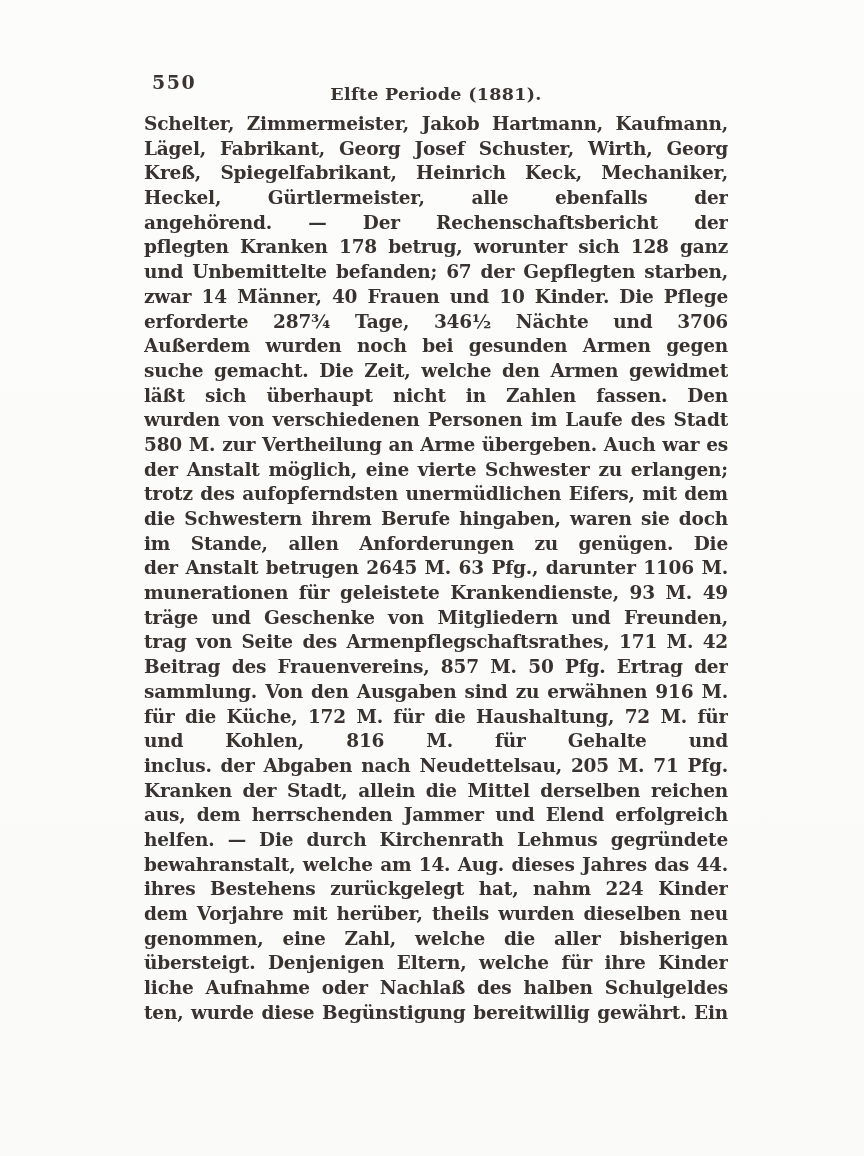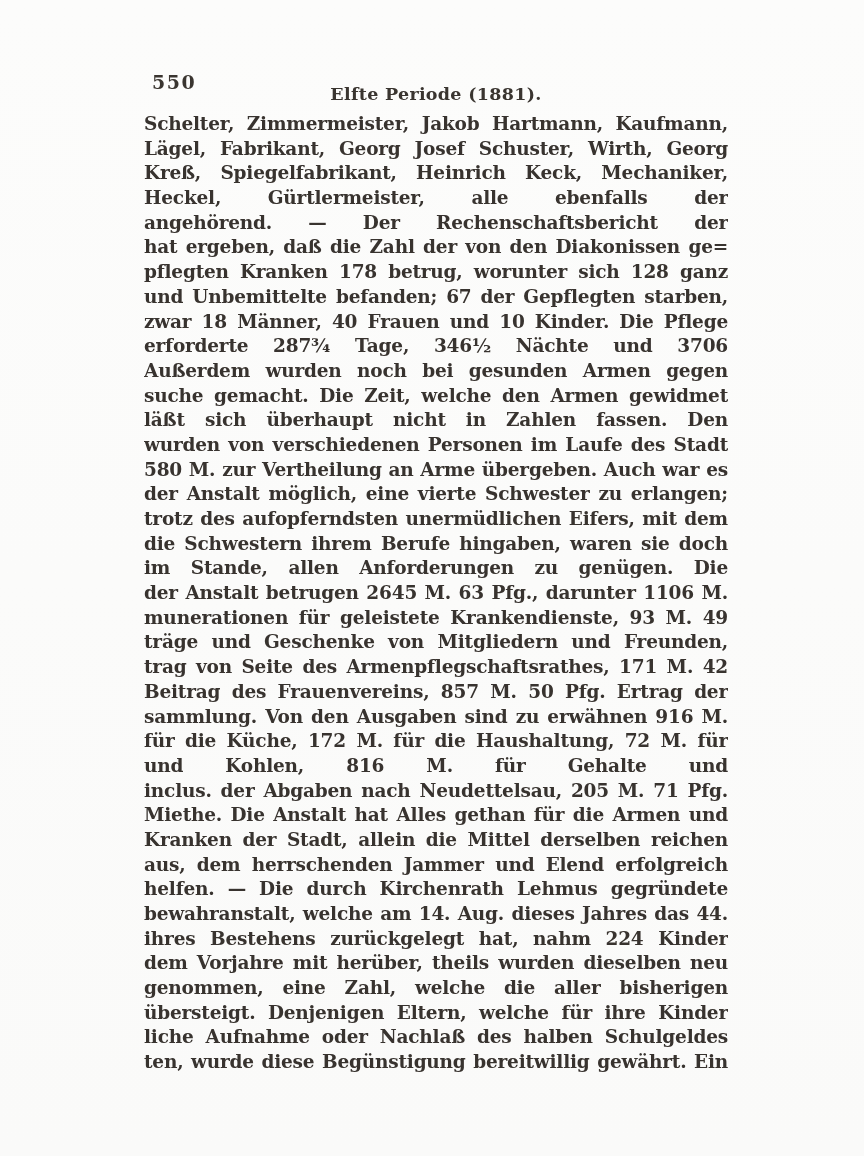--- a/index.html
+++ b/index.html
@@ -73,44 +73,42 @@
     <span class="page-number">550</span>
     <span class="chapter-title">Elfte Periode (1881).</span>
   </div>
 
   <div class="textblock" id="textblock">
       <div class="line">Schelter, Zimmermeister, Jakob Hartmann, Kaufmann, Daniel</div>
       <div class="line">Lägel, Fabrikant, Georg Josef Schuster, Wirth, Georg Michael</div>
       <div class="line">Kreß, Spiegelfabrikant, Heinrich Keck, Mechaniker, Ulrich</div>
       <div class="line">Heckel, Gürtlermeister, alle ebenfalls der demokratischen Partei</div>
       <div class="line">angehörend. — Der Rechenschaftsbericht der Krankenwartstation</div>
-      <div class="line">hat ergeben, daß die Zahl der von den Diakonissen ge=</div>
       <div class="line">pflegten Kranken 178 betrug, worunter sich 128 ganz Arme</div>
       <div class="line">und Unbemittelte befanden; 67 der Gepflegten starben, und</div>
-      <div class="line">zwar 18 Männer, 40 Frauen und 10 Kinder. Die Pflege</div>
+      <div class="line">zwar 14 Männer, 40 Frauen und 10 Kinder. Die Pflege</div>
       <div class="line">erforderte 287¾ Tage, 346½ Nächte und 3706 Pflegebesuche.</div>
       <div class="line">Außerdem wurden noch bei gesunden Armen gegen 1040 Be=</div>
       <div class="line">suche gemacht. Die Zeit, welche den Armen gewidmet wurde,</div>
       <div class="line">läßt sich überhaupt nicht in Zahlen fassen. Den Schwestern</div>
       <div class="line">wurden von verschiedenen Personen im Laufe des Stadt</div>
       <div class="line">580 M. zur Vertheilung an Arme übergeben. Auch war es</div>
       <div class="line">der Anstalt möglich, eine vierte Schwester zu erlangen; allein</div>
       <div class="line">trotz des aufopferndsten unermüdlichen Eifers, mit dem sich</div>
       <div class="line">die Schwestern ihrem Berufe hingaben, waren sie doch nicht</div>
       <div class="line">im Stande, allen Anforderungen zu genügen. Die Einnahmen</div>
       <div class="line">der Anstalt betrugen 2645 M. 63 Pfg., darunter 1106 M. Re=</div>
       <div class="line">munerationen für geleistete Krankendienste, 93 M. 49 Pfg. Bei=</div>
       <div class="line">träge und Geschenke von Mitgliedern und Freunden, 200 M. Bei=</div>
       <div class="line">trag von Seite des Armenpflegschaftsrathes, 171 M. 42 Pfg.</div>
       <div class="line">Beitrag des Frauenvereins, 857 M. 50 Pfg. Ertrag der Privat=</div>
       <div class="line">sammlung. Von den Ausgaben sind zu erwähnen 916 M. 50 Pfg.</div>
       <div class="line">für die Küche, 172 M. für die Haushaltung, 72 M. für Holz=</div>
       <div class="line">und Kohlen, 816 M. für Gehalte und Weihnachtsgeschenke</div>
       <div class="line">inclus. der Abgaben nach Neudettelsau, 205 M. 71 Pfg. für</div>
-      <div class="line">Miethe. Die Anstalt hat Alles gethan für die Armen und</div>
       <div class="line">Kranken der Stadt, allein die Mittel derselben reichen nicht</div>
       <div class="line">aus, dem herrschenden Jammer und Elend erfolgreich abzu=</div>
       <div class="line">helfen. — Die durch Kirchenrath Lehmus gegründete Kinder=</div>
       <div class="line">bewahranstalt, welche am 14. Aug. dieses Jahres das 44. Jahr</div>
       <div class="line">ihres Bestehens zurückgelegt hat, nahm 224 Kinder theils aus</div>
       <div class="line">dem Vorjahre mit herüber, theils wurden dieselben neu auf=</div>
       <div class="line">genommen, eine Zahl, welche die aller bisherigen Jahrgänge</div>
       <div class="line">übersteigt. Denjenigen Eltern, welche für ihre Kinder unentgelt=</div>
       <div class="line">liche Aufnahme oder Nachlaß des halben Schulgeldes wünsch=</div>
       <div class="line">ten, wurde diese Begünstigung bereitwillig gewährt. Ein</div>

